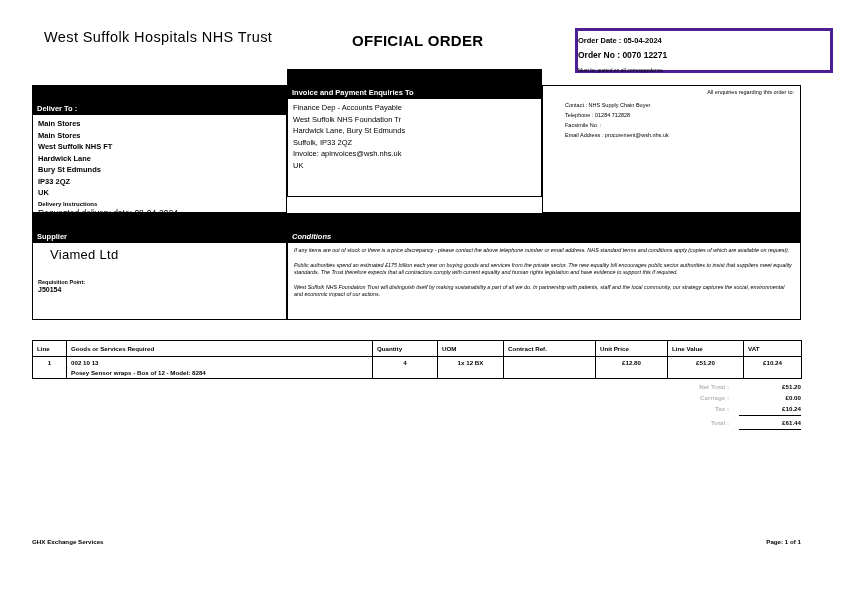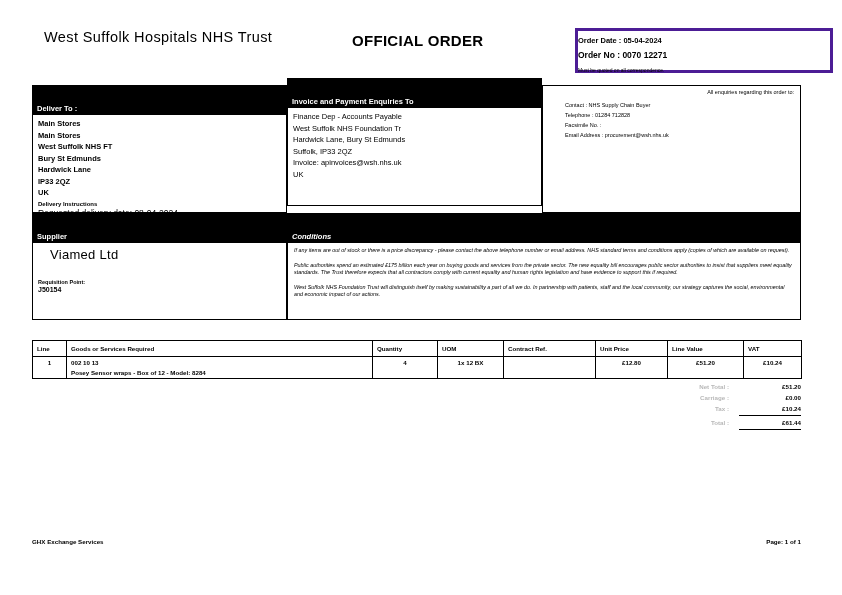--- a/index.html
+++ b/index.html
@@ -79,21 +79,21 @@
   .box-hdr {
     background: #000;
     color: #fff;
     font-size: 7.5px;
     font-weight: bold;
     padding: 18px 4px 2px 4px;
     line-height: 9px;
   }
 
   #deliver-box { left: 32px; top: 85px; width: 255px; height: 128px; }
-  #invoice-box { left: 287px; top: 78px; width: 255px; height: 128px; }
+  #invoice-box { left: 287px; top: 69px; width: 255px; height: 128px; }
   #enquiries-box { left: 542px; top: 85px; width: 259px; height: 128px; }
   #supplier-box { left: 32px; top: 213px; width: 255px; height: 107px; }
   #conditions-box { left: 287px; top: 213px; width: 514px; height: 107px; font-style: italic; }
 
   .deliver-lines {
     padding: 3px 5px 0 5px;
     font-size: 7.5px;
     font-weight: bold;
     line-height: 11.5px;
   }
@@ -232,22 +232,22 @@
       <div class="ln3">Must be quoted on all correspondence.</div>
     </div>
   </div>
 
   <div class="box" id="deliver-box">
     <div class="box-hdr">Deliver To :</div>
     <div class="deliver-lines">
       <div>Main Stores</div>
       <div>Main Stores</div>
       <div>West Suffolk NHS FT</div>
+      <div>Hardwick Lane</div>
       <div>Bury St Edmunds</div>
-      <div>Hardwick Lane</div>
       <div>IP33 2QZ</div>
       <div>UK</div>
     </div>
     <div class="deliver-instr-label">Delivery Instructions</div>
     <div class="deliver-instr">Requested delivery date: 08-04-2024</div>
   </div>
 
   <div class="box" id="invoice-box">
     <div class="box-hdr">Invoice and Payment Enquiries To</div>
     <div class="invoice-lines">

